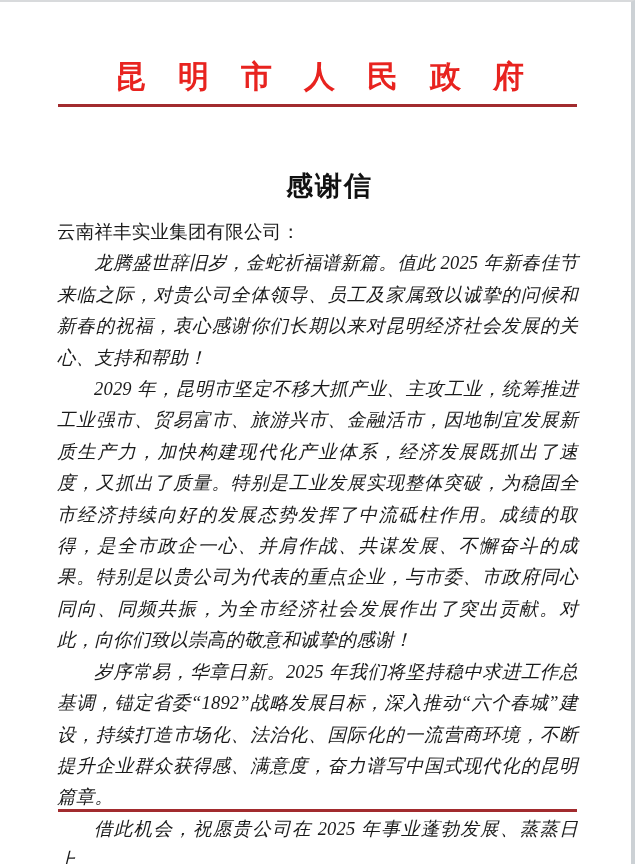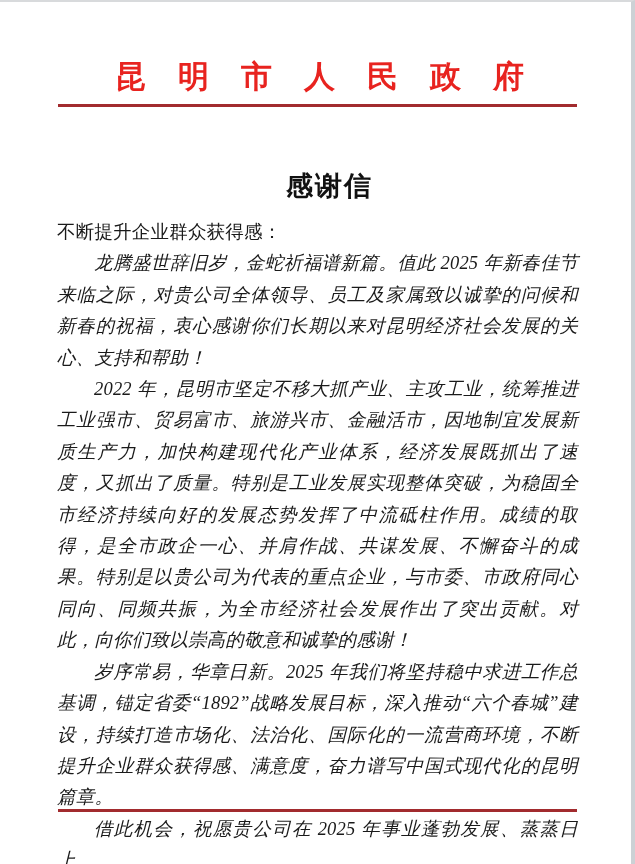--- a/index.html
+++ b/index.html
@@ -82,22 +82,22 @@
 
 <div class="page">
 
   <div class="letterhead">昆明市人民政府</div>
 
   <div class="rule rule-top"></div>
 
   <h1 class="doc-title">感谢信</h1>
 
   <div class="letter-body">
-    <p class="salutation">不断提升企业群众获得感：</p>
+    <p class="salutation">云南祥丰实业集团有限公司：</p>
     <p class="para">龙腾盛世辞旧岁，金蛇祈福谱新篇。值此 2025 年新春佳节来临之际，对贵公司全体领导、员工及家属致以诚挚的问候和新春的祝福，衷心感谢你们长期以来对昆明经济社会发展的关心、支持和帮助！</p>
-    <p class="para">2022 年，昆明市坚定不移大抓产业、主攻工业，统筹推进工业强市、贸易富市、旅游兴市、金融活市，因地制宜发展新质生产力，加快构建现代化产业体系，经济发展既抓出了速度，又抓出了质量。特别是工业发展实现整体突破，为稳固全市经济持续向好的发展态势发挥了中流砥柱作用。成绩的取得，是全市政企一心、并肩作战、共谋发展、不懈奋斗的成果。特别是以贵公司为代表的重点企业，与市委、市政府同心同向、同频共振，为全市经济社会发展作出了突出贡献。对此，向你们致以崇高的敬意和诚挚的感谢！</p>
+    <p class="para">2029 年，昆明市坚定不移大抓产业、主攻工业，统筹推进工业强市、贸易富市、旅游兴市、金融活市，因地制宜发展新质生产力，加快构建现代化产业体系，经济发展既抓出了速度，又抓出了质量。特别是工业发展实现整体突破，为稳固全市经济持续向好的发展态势发挥了中流砥柱作用。成绩的取得，是全市政企一心、并肩作战、共谋发展、不懈奋斗的成果。特别是以贵公司为代表的重点企业，与市委、市政府同心同向、同频共振，为全市经济社会发展作出了突出贡献。对此，向你们致以崇高的敬意和诚挚的感谢！</p>
     <p class="para">岁序常易，华章日新。2025 年我们将坚持稳中求进工作总基调，锚定省委“1892”战略发展目标，深入推动“六个春城”建设，持续打造市场化、法治化、国际化的一流营商环境，不断提升企业群众获得感、满意度，奋力谱写中国式现代化的昆明篇章。</p>
     <p class="para">借此机会，祝愿贵公司在 2025 年事业蓬勃发展、蒸蒸日上，</p>
   </div>
 
   <div class="rule rule-bottom"></div>
 
 </div>
 
 </body></html>

